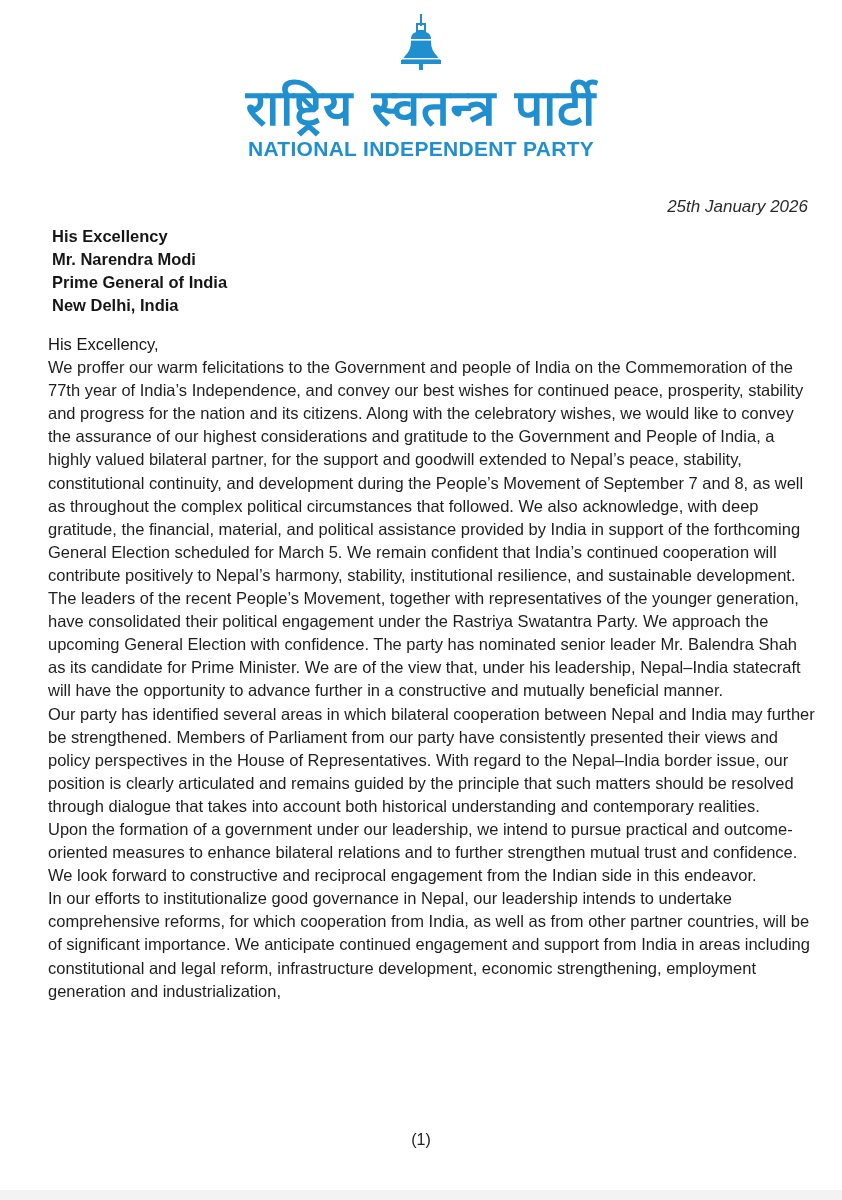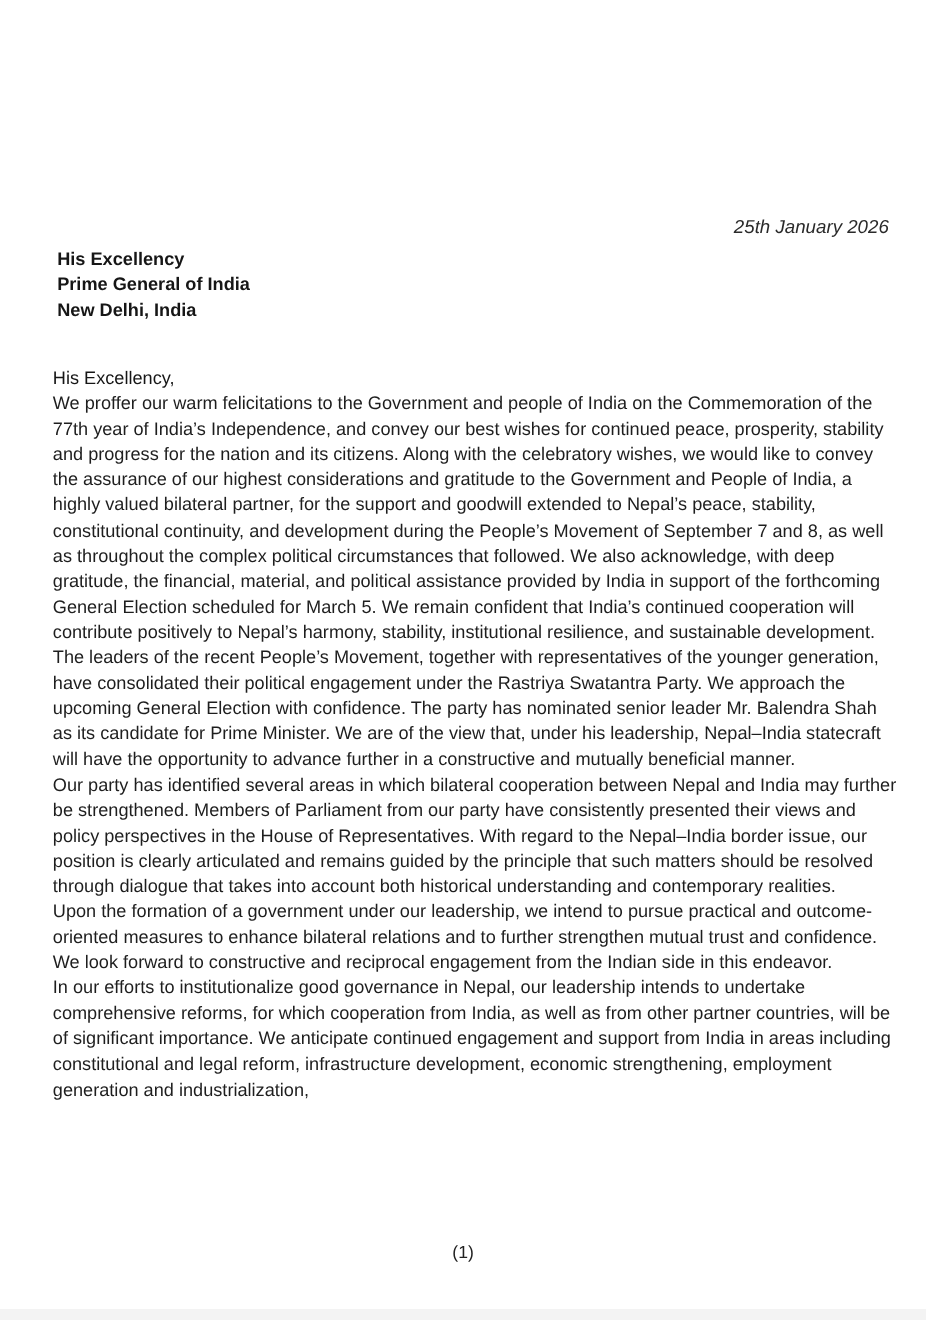--- a/index.html
+++ b/index.html
@@ -99,25 +99,39 @@
       text-align: center;
       font-size: 16px;
       color: #222;
     }
   </style>
 </head>
 <body>
 
 <div class="page" style="--brand:#1f8fd0;">
 
+  <div class="logo">
+    <svg class="bell" viewBox="0 0 48 64" xmlns="http://www.w3.org/2000/svg">
+      <line x1="24" y1="2" x2="24" y2="14" stroke="#1f8fd0" stroke-width="2"></line>
+      <rect x="20" y="12" width="8" height="7" fill="none" stroke="#1f8fd0" stroke-width="2"></rect>
+      <path d="M14 26 Q14 20 24 19 Q34 20 34 26 L34 30 Q34 38 40 44 L43 48 L5 48 L8 44 Q14 38 14 30 Z" fill="#1f8fd0"></path>
+      <rect x="12" y="27" width="24" height="1.6" fill="#ffffff"></rect>
+      <rect x="4" y="48" width="40" height="4" fill="#1f8fd0"></rect>
+      <rect x="6" y="46" width="36" height="1.4" fill="#ffffff"></rect>
+      <rect x="22" y="52" width="4" height="6" fill="#1f8fd0"></rect>
+    </svg>
+    <div class="logo-nepali">राष्ट्रिय स्वतन्त्र पार्टी</div>
+    <div class="logo-english">NATIONAL INDEPENDENT PARTY</div>
+  </div>
 
   <div class="date">25th January 2026</div>
 
   <div class="address">
     <div>His Excellency</div>
+    <div>Mr. Narendra Modi</div>
     <div>Prime General of India</div>
     <div>New Delhi, India</div>
   </div>
 
   <div class="body">
     <div class="salutation">His Excellency,</div>
     <p class="para">We proffer our warm felicitations to the Government and people of India on the Commemoration of the 77th year of India’s Independence, and convey our best wishes for continued peace, prosperity, stability and progress for the nation and its citizens. Along with the celebratory wishes, we would like to convey the assurance of our highest considerations and gratitude to the Government and People of India, a highly valued bilateral partner, for the support and goodwill extended to Nepal’s peace, stability, constitutional continuity, and development during the People’s Movement of September 7 and 8, as well as throughout the complex political circumstances that followed. We also acknowledge, with deep gratitude, the financial, material, and political assistance provided by India in support of the forthcoming General Election scheduled for March 5. We remain confident that India’s continued cooperation will contribute positively to Nepal’s harmony, stability, institutional resilience, and sustainable development.</p>
     <p class="para">The leaders of the recent People’s Movement, together with representatives of the younger generation, have consolidated their political engagement under the Rastriya Swatantra Party. We approach the upcoming General Election with confidence. The party has nominated senior leader Mr. Balendra Shah as its candidate for Prime Minister. We are of the view that, under his leadership, Nepal–India statecraft will have the opportunity to advance further in a constructive and mutually beneficial manner.</p>
     <p class="para">Our party has identified several areas in which bilateral cooperation between Nepal and India may further be strengthened. Members of Parliament from our party have consistently presented their views and policy perspectives in the House of Representatives. With regard to the Nepal–India border issue, our position is clearly articulated and remains guided by the principle that such matters should be resolved through dialogue that takes into account both historical understanding and contemporary realities.</p>
     <p class="para">Upon the formation of a government under our leadership, we intend to pursue practical and outcome-oriented measures to enhance bilateral relations and to further strengthen mutual trust and confidence. We look forward to constructive and reciprocal engagement from the Indian side in this endeavor.</p>

